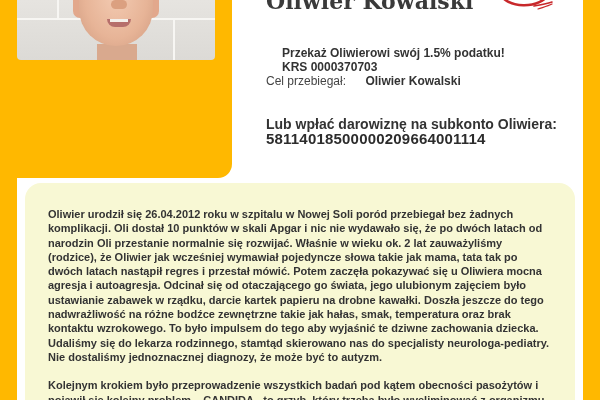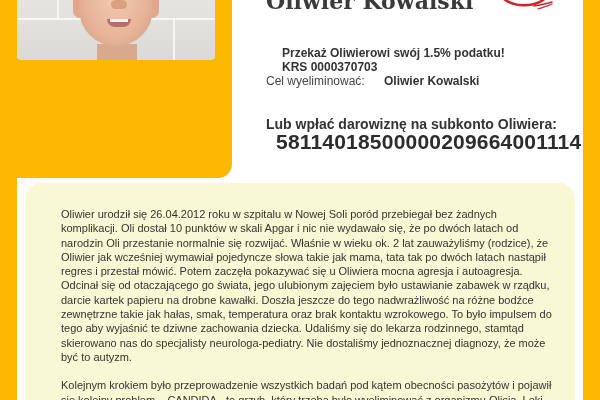--- a/index.html
+++ b/index.html
@@ -21,25 +21,25 @@
     .photo .brick3 { position:absolute; left:156px; top:20px; width:2px; height:40px; background:#f7f6f3; }
 
     .name-heading { position:absolute; left:266px; top:-12px; font-family:"DejaVu Serif", serif; font-weight:bold; font-size:22px; color:#3a3a3a; white-space:nowrap; }
     .logo { position:absolute; left:494px; top:-20px; width:62px; height:32px; }
 
     .info { position:absolute; left:266px; top:46px; width:310px; color:#333; }
     .info .line { font-size:12px; line-height:14px; white-space:nowrap; }
     .info .b { font-weight:bold;padding-left:16px; }
     .info .cel-label { color:#444; }
     .info .subkonto { position:absolute; top:70px; left:0; font-size:14px; font-weight:bold; white-space:nowrap; }
-    .info .account { position:absolute; top:84px; left:10px; font-size:21px; font-weight:bold; letter-spacing:0.2px; white-space:nowrap; color:#2c2c2c;text-align:center; }
+    .info .account { position:absolute; top:84px; left:0; font-size:15px; font-weight:bold; letter-spacing:0.2px; white-space:nowrap; color:#2c2c2c;text-align:center; }
 
     .story-box { position:absolute; left:25px; top:183px; width:550px; height:240px; background:#F8F8D4; border-top-left-radius:16px; border-top-right-radius:16px; }
     .story-text { position:absolute; left:48px; top:207px; width:505px; font-size:11px; line-height:14.3px; color:#333; }
-    .story-text p { margin:0 0 14px 13px; }
+    .story-text p { margin:0 0 14px 0;font-weight:bold; }
   </style>
 </head>
 <body>
 
 <div class="orange-top"></div>
 <div class="orange-left-strip"></div>
 <div class="orange-right-strip"></div>
 
 <div class="photo" title="child-photo">
   <div class="brick1"></div>
@@ -59,21 +59,21 @@
 <svg class="logo" viewBox="0 0 62 32">
   <path d="M4 10 C 10 30, 48 30, 56 12" fill="none" stroke="#C8282B" stroke-width="2.6" stroke-linecap="round"></path>
   <path d="M40 26 C 46 25, 52 24, 58 22" fill="none" stroke="#C8282B" stroke-width="1.6" stroke-linecap="round"></path>
   <path d="M44 29 C 50 27, 54 26, 58 24" fill="none" stroke="#C8282B" stroke-width="1.2" stroke-linecap="round"></path>
 </svg>
 
 <div class="info">
   <div class="line b">Przekaż Oliwierowi swój 1.5% podatku!</div>
   <div class="line b">KRS 0000370703</div>
   <div class="line">
-    <span class="cel-label">Cel wyeliminować: </span><span class="b">Oliwier Kowalski</span>
+    <span class="cel-label">Cel przebiegał: </span><span class="b">Oliwier Kowalski</span>
   </div>
   <div class="subkonto">Lub wpłać darowiznę na subkonto Oliwiera:</div>
   <div class="account">58114018500000209664001114</div>
 </div>
 
 <div class="story-box"></div>
 <div class="story-text">
   <p>Oliwier urodził się 26.04.2012 roku w szpitalu w Nowej Soli poród przebiegał bez żadnych komplikacji. Oli dostał 10 punktów w skali Apgar i nic nie wydawało się, że po dwóch latach od narodzin Oli przestanie normalnie się rozwijać. Właśnie w wieku ok. 2 lat zauważyliśmy (rodzice), że Oliwier jak wcześniej wymawiał pojedyncze słowa takie jak mama, tata tak po dwóch latach nastąpił regres i przestał mówić. Potem zaczęła pokazywać się u Oliwiera mocna agresja i autoagresja. Odcinał się od otaczającego go świata, jego ulubionym zajęciem było ustawianie zabawek w rządku, darcie kartek papieru na drobne kawałki. Doszła jeszcze do tego nadwrażliwość na różne bodźce zewnętrzne takie jak hałas, smak, temperatura oraz brak kontaktu wzrokowego. To było impulsem do tego aby wyjaśnić te dziwne zachowania dziecka. Udaliśmy się do lekarza rodzinnego, stamtąd skierowano nas do specjalisty neurologa-pediatry. Nie dostaliśmy jednoznacznej diagnozy, że może być to autyzm.</p>
   <p>Kolejnym krokiem było przeprowadzenie wszystkich badań pod kątem obecności pasożytów i pojawił się kolejny problem – CANDIDA - to grzyb, który trzeba było wyeliminować z organizmu Olisia. Leki, dieta bezglutenowa i znowu pod górkę... W dniu 07.04.2016 nastąpił przełom, kiedy to umówiliśmy się</p>
 </div>

